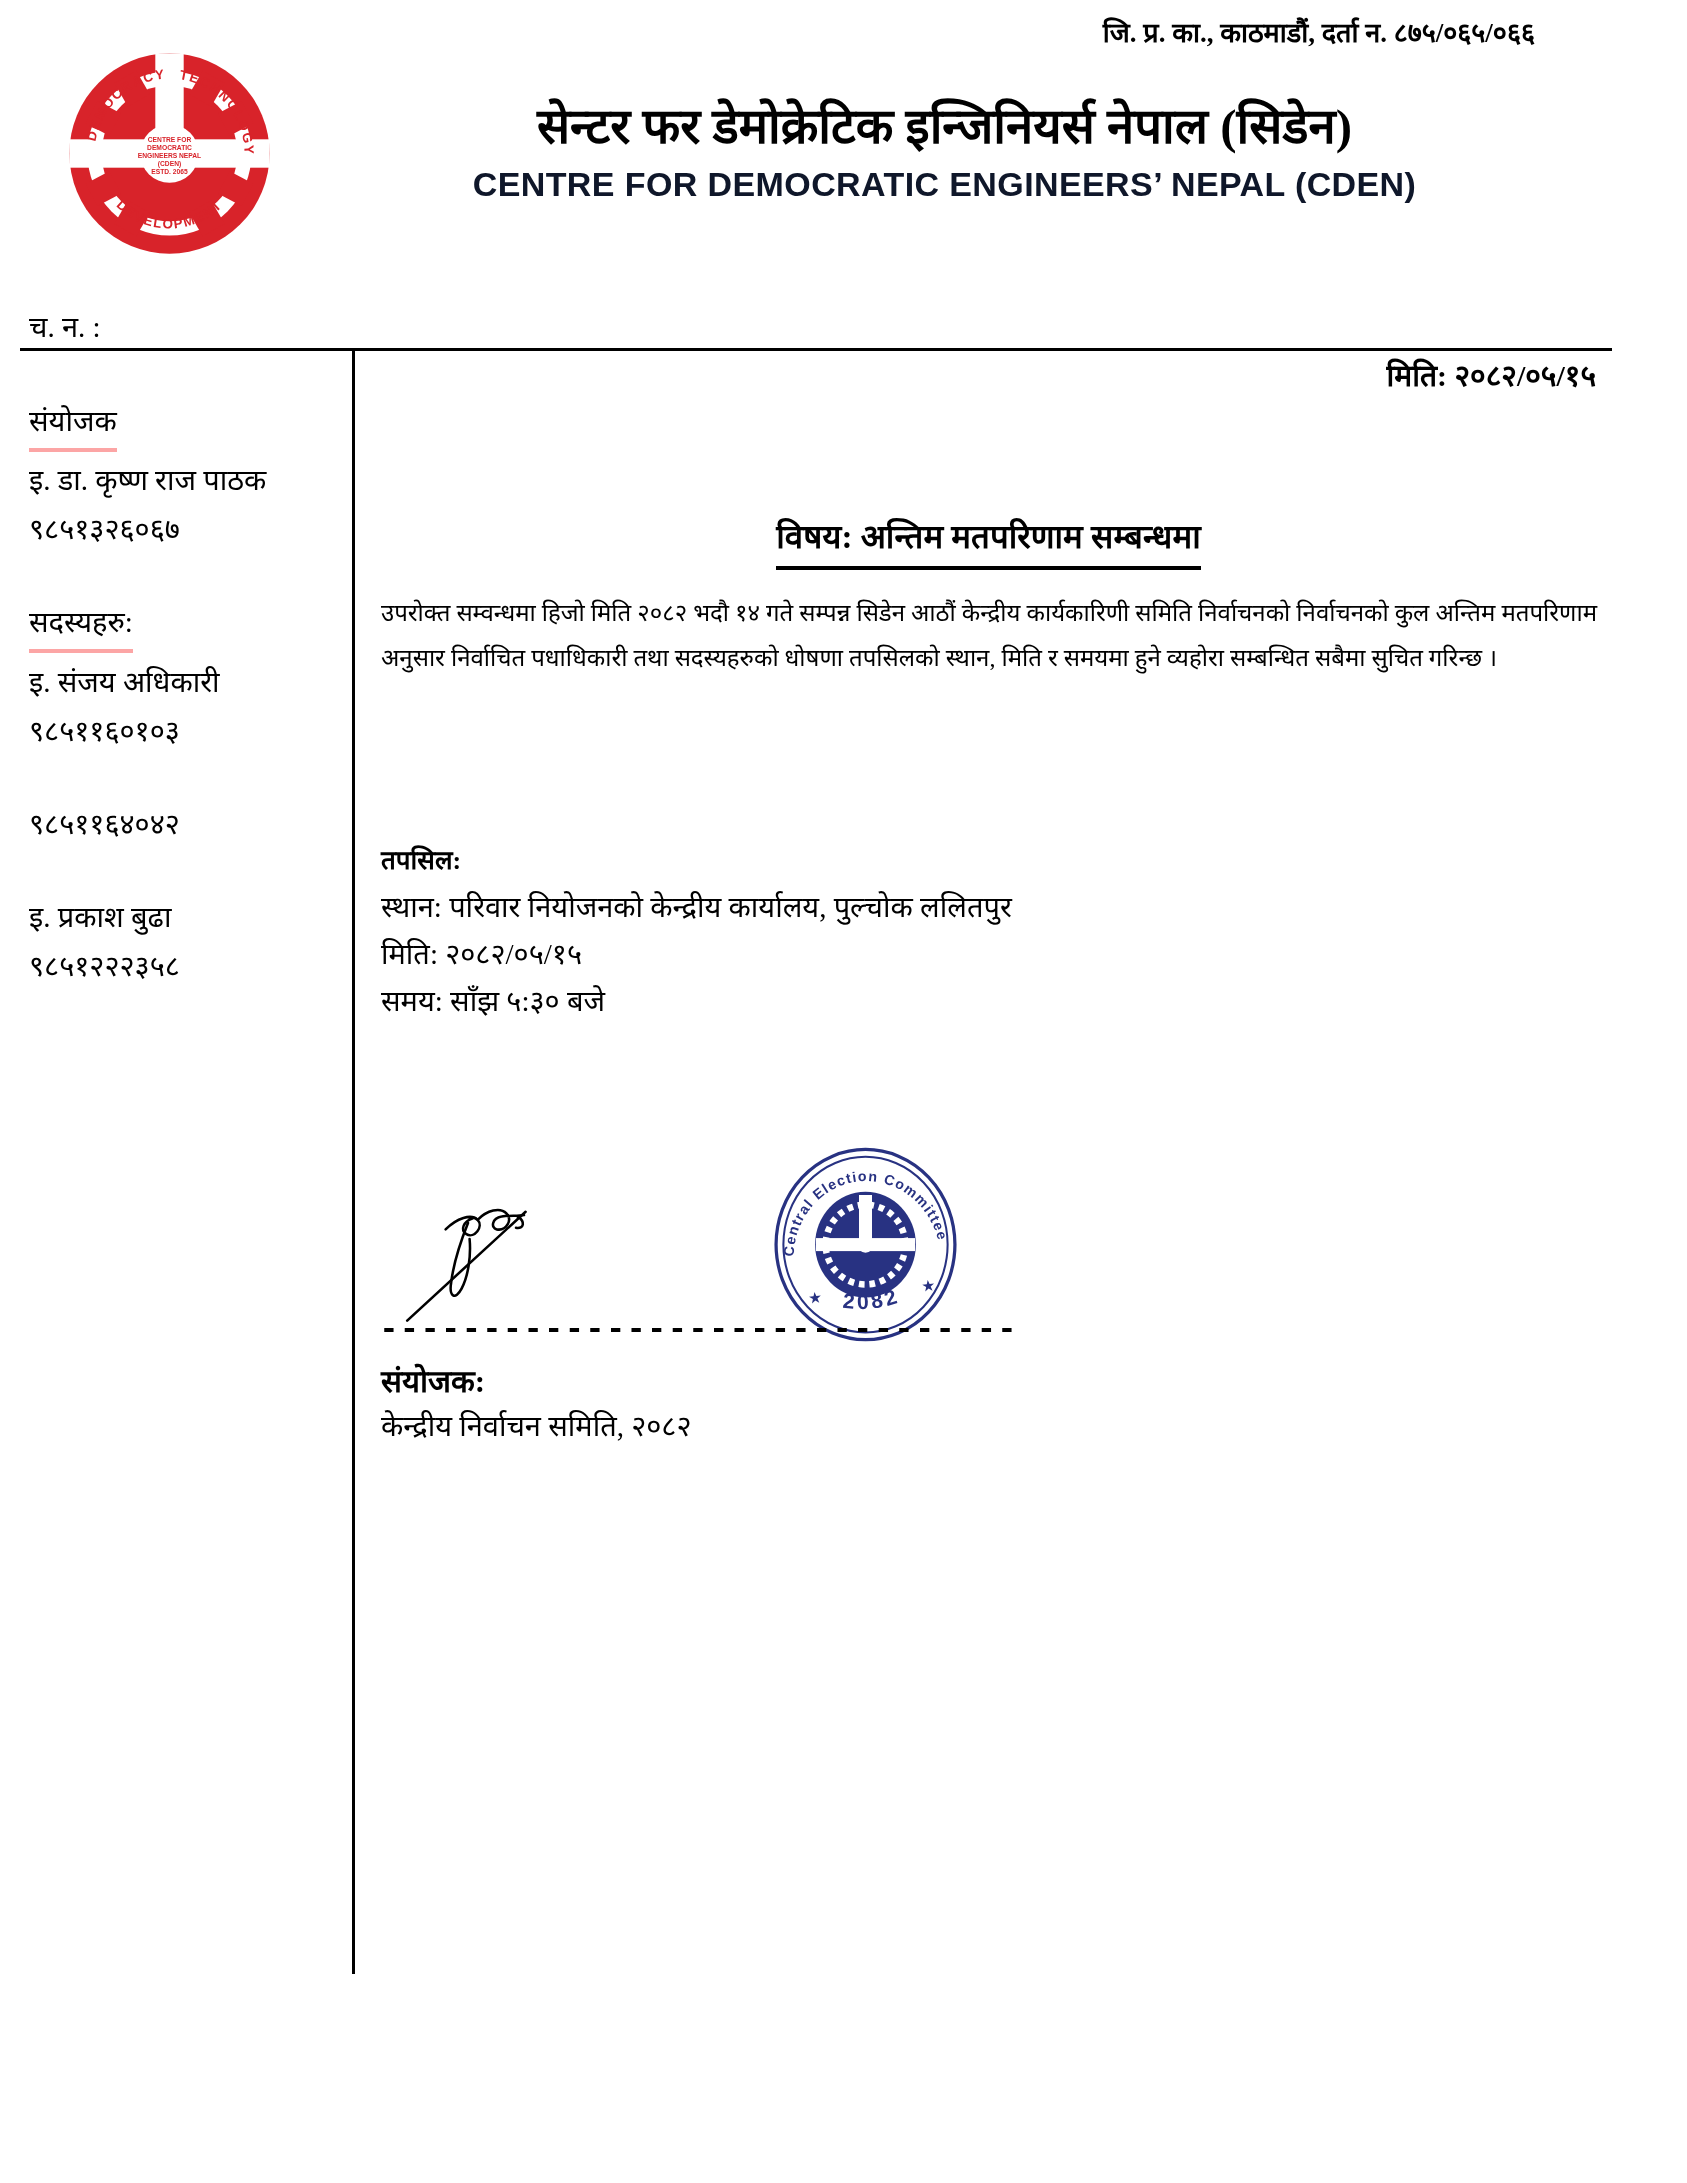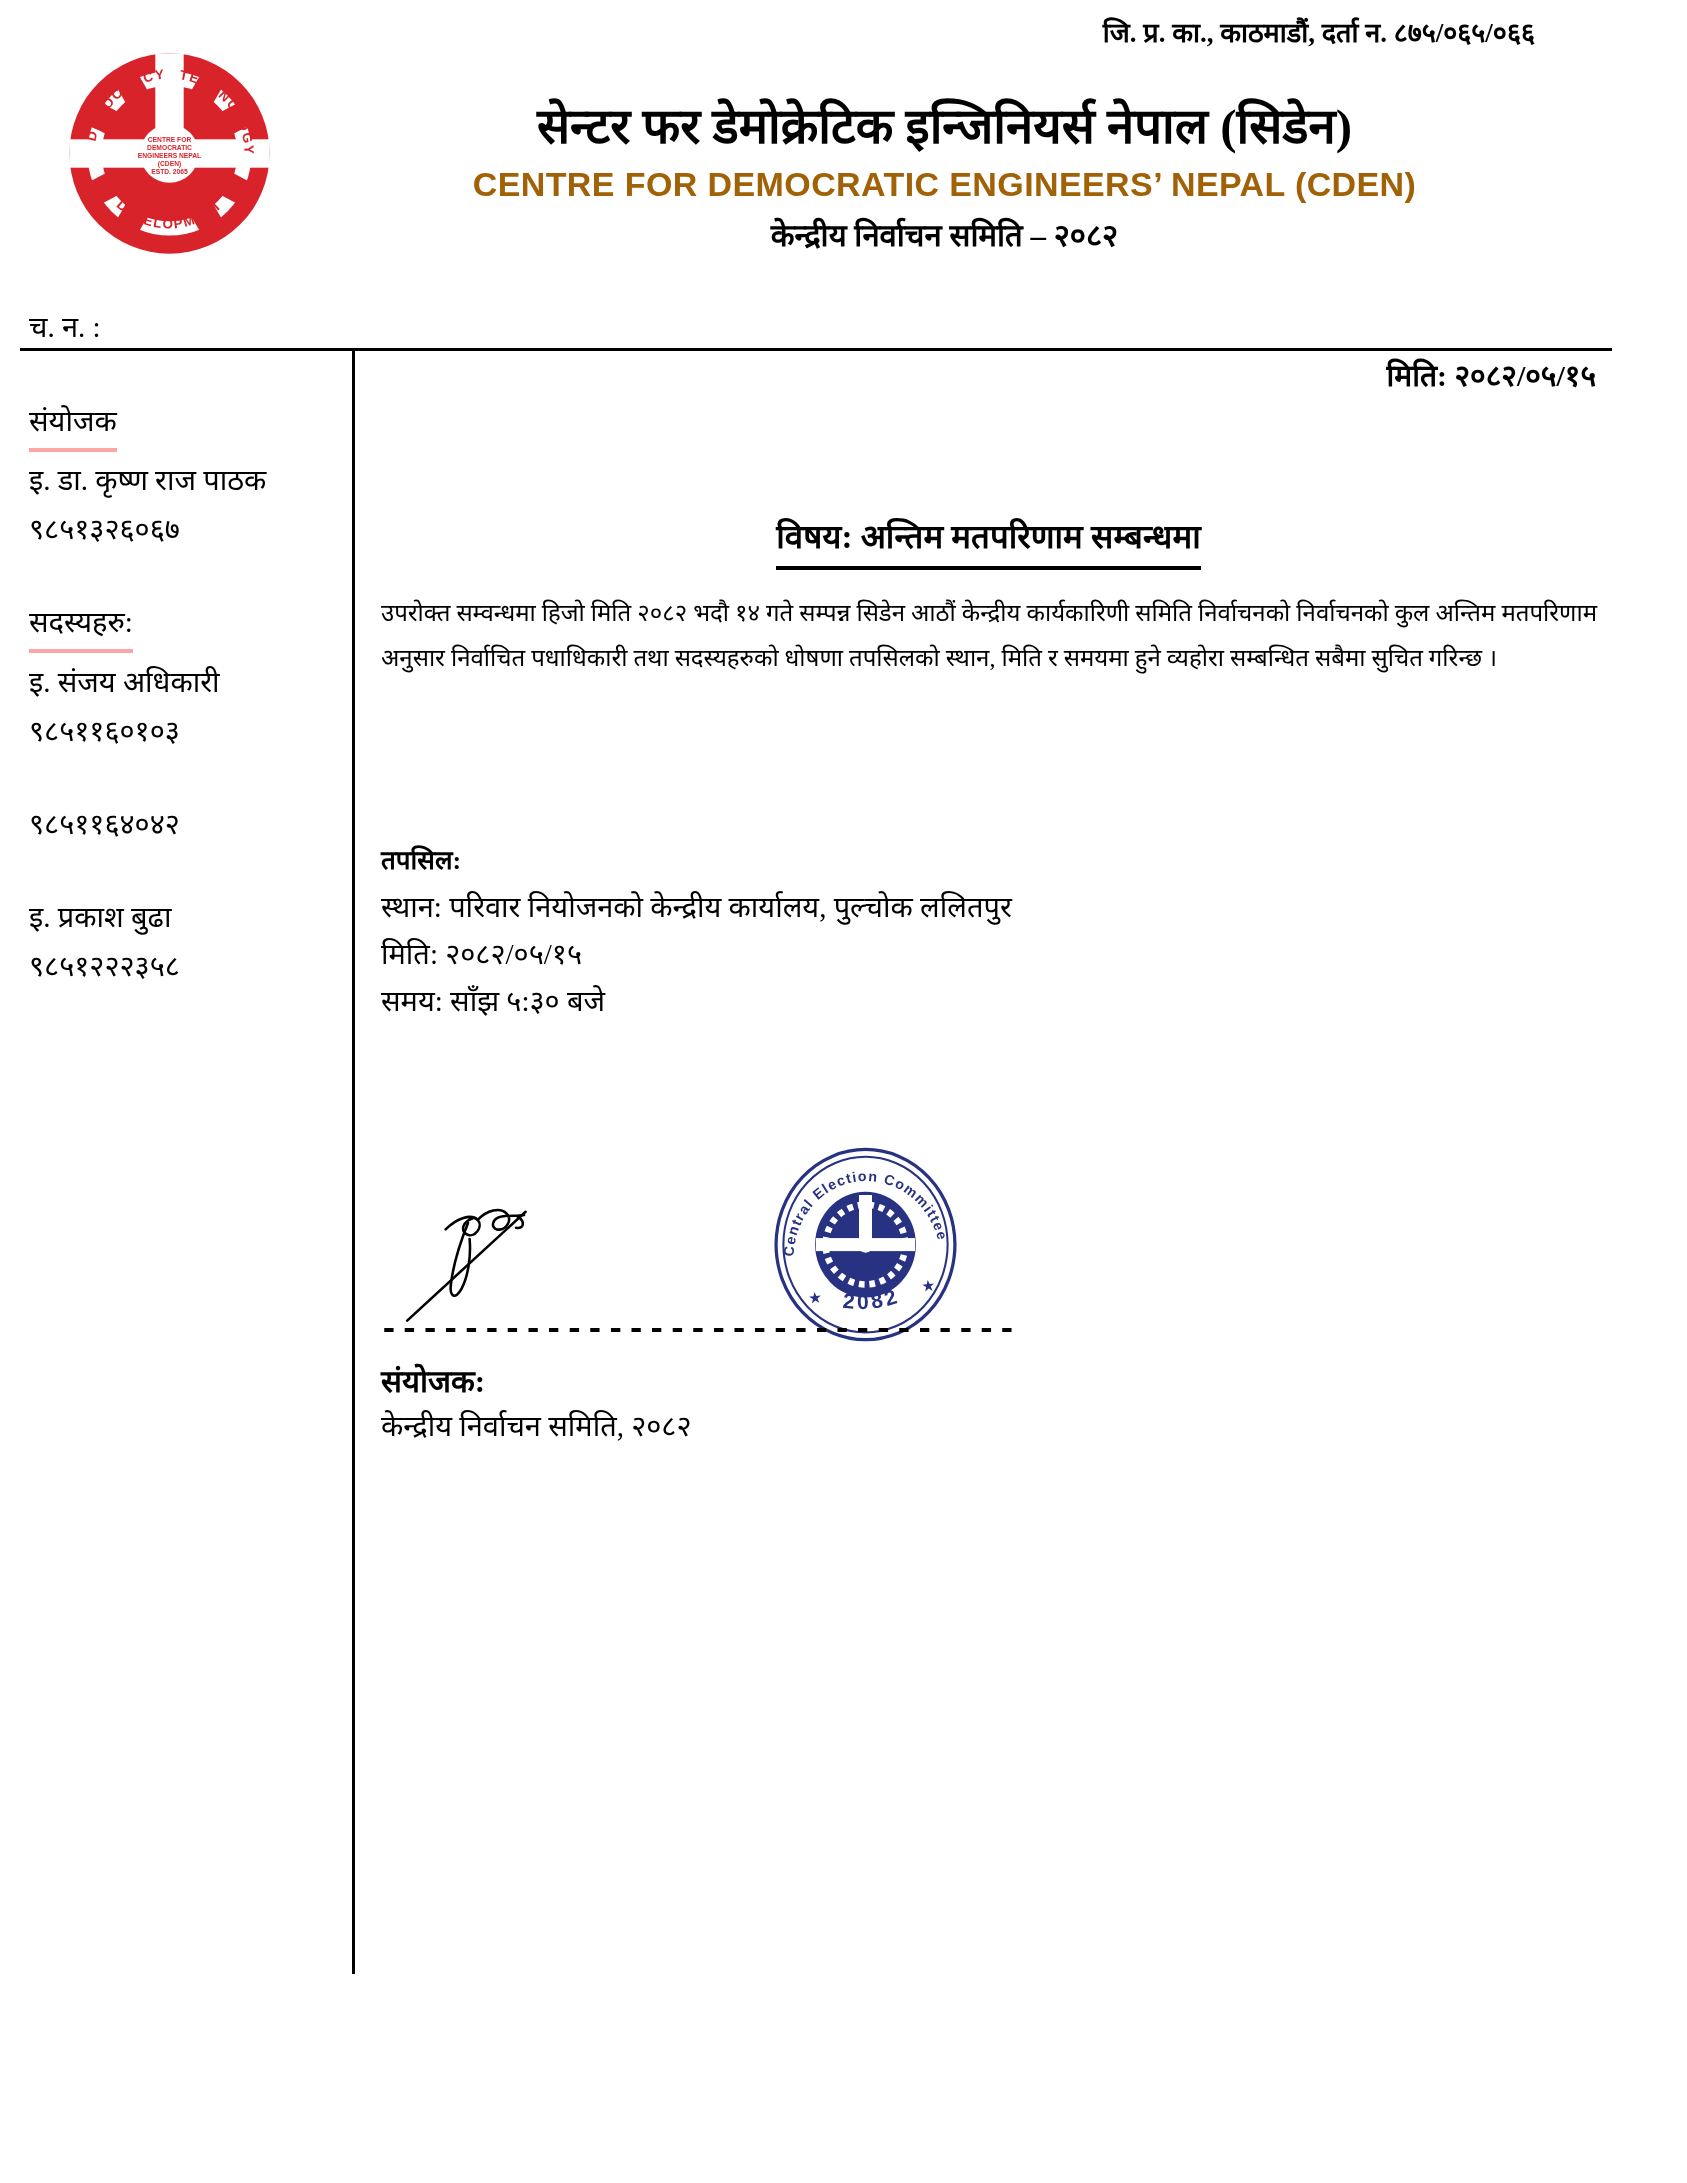--- a/index.html
+++ b/index.html
@@ -9,21 +9,21 @@
     position:relative;
     font-family:"Liberation Serif","DejaVu Serif",serif;
     color:#000;
     overflow:hidden;
   }
   .abs{position:absolute;}
   
   .reg-line{top:12.7px;right:152px;font-size:27px;font-weight:bold;}
   .head-wrap{left:254px;top:0;width:1381px;text-align:center;}
   .org-nepali{margin-top:100px;font-size:49px;font-weight:bold;line-height:1.1;}
-  .org-english{margin-top:11px;font-size:34px;font-weight:bold;color:#a16207;
+  .org-english{margin-top:11px;font-size:34px;font-weight:bold;color:#0f172a;
     font-family:"Liberation Sans","DejaVu Sans",sans-serif;letter-spacing:0.4px;}
   .committee-line{margin-top:9.5px;font-size:31px;font-weight:bold;}
   .logo-box{left:67px;top:51px;width:205px;height:205px;}
   
   .ref-label{left:29px;top:306px;font-size:29px;}
   .h-rule{left:20px;top:348px;width:1592px;height:3.2px;background:#000;}
   .v-rule{left:352px;top:348px;width:3.2px;height:1626px;background:#000;}
   
   .sidebar{left:29px;top:397px;width:316px;font-size:29px;line-height:49px;}
   .sb-heading{font-weight:normal;display:inline-block;border-bottom:4px solid #fca5a5;
@@ -85,21 +85,20 @@
       <text x="130" y="136">ENGINEERS NEPAL</text>
       <text x="130" y="146">(CDEN)</text>
       <text x="130" y="156">ESTD. 2065</text>
     </g>
   </svg>
 </div>
 
 <div class="abs head-wrap">
   <div class="org-nepali">सेन्टर फर डेमोक्रेटिक इन्जिनियर्स नेपाल (सिडेन)</div>
   <div class="org-english">CENTRE FOR DEMOCRATIC ENGINEERS’ NEPAL (CDEN)</div>
-  <div class="committee-line">केन्द्रीय निर्वाचन समिति – २०८२</div>
 </div>
 
 <div class="abs ref-label">च. न. :</div>
 <div class="abs h-rule"></div>
 <div class="abs v-rule"></div>
 
 <div class="abs sidebar">
   <div><span class="sb-heading">संयोजक</span></div>
   <div>इ. डा. कृष्ण राज पाठक</div>
   <div>९८५१३२६०६७</div>

